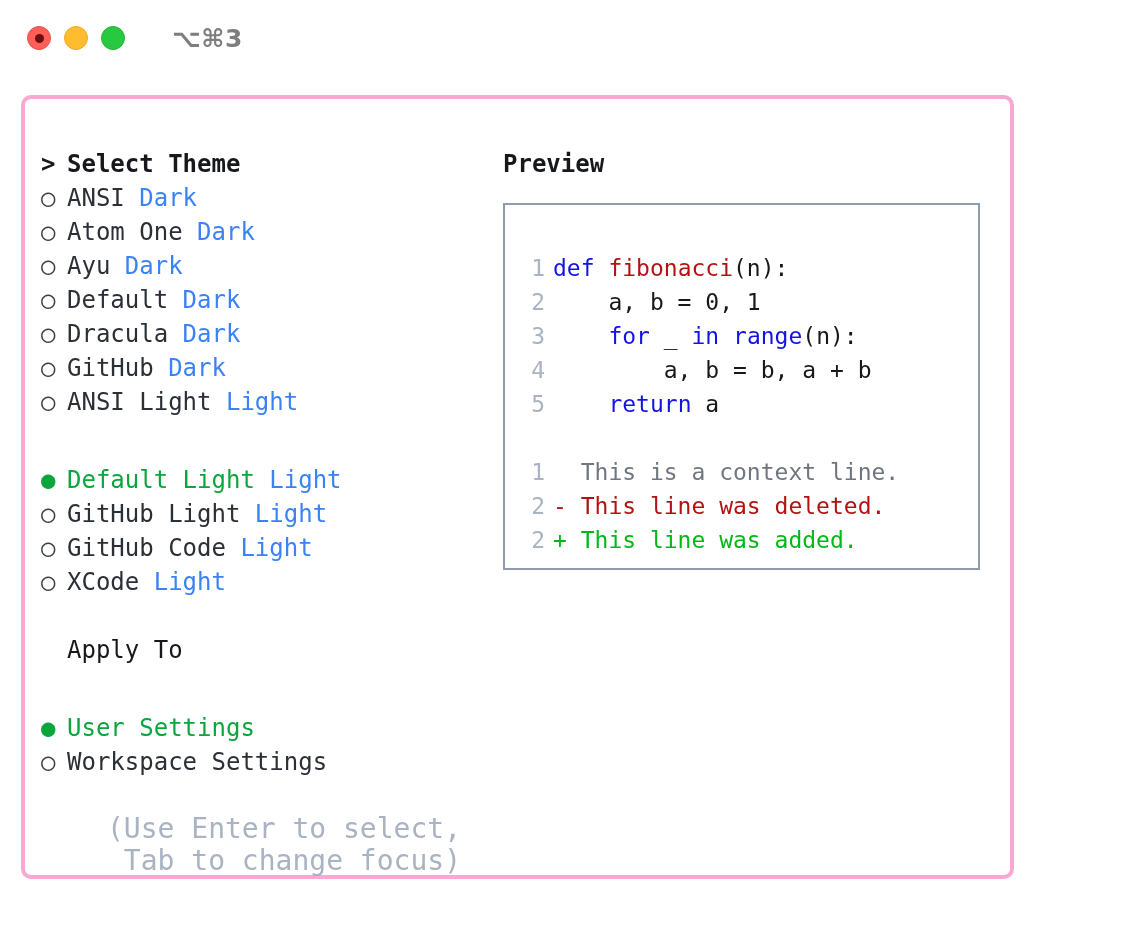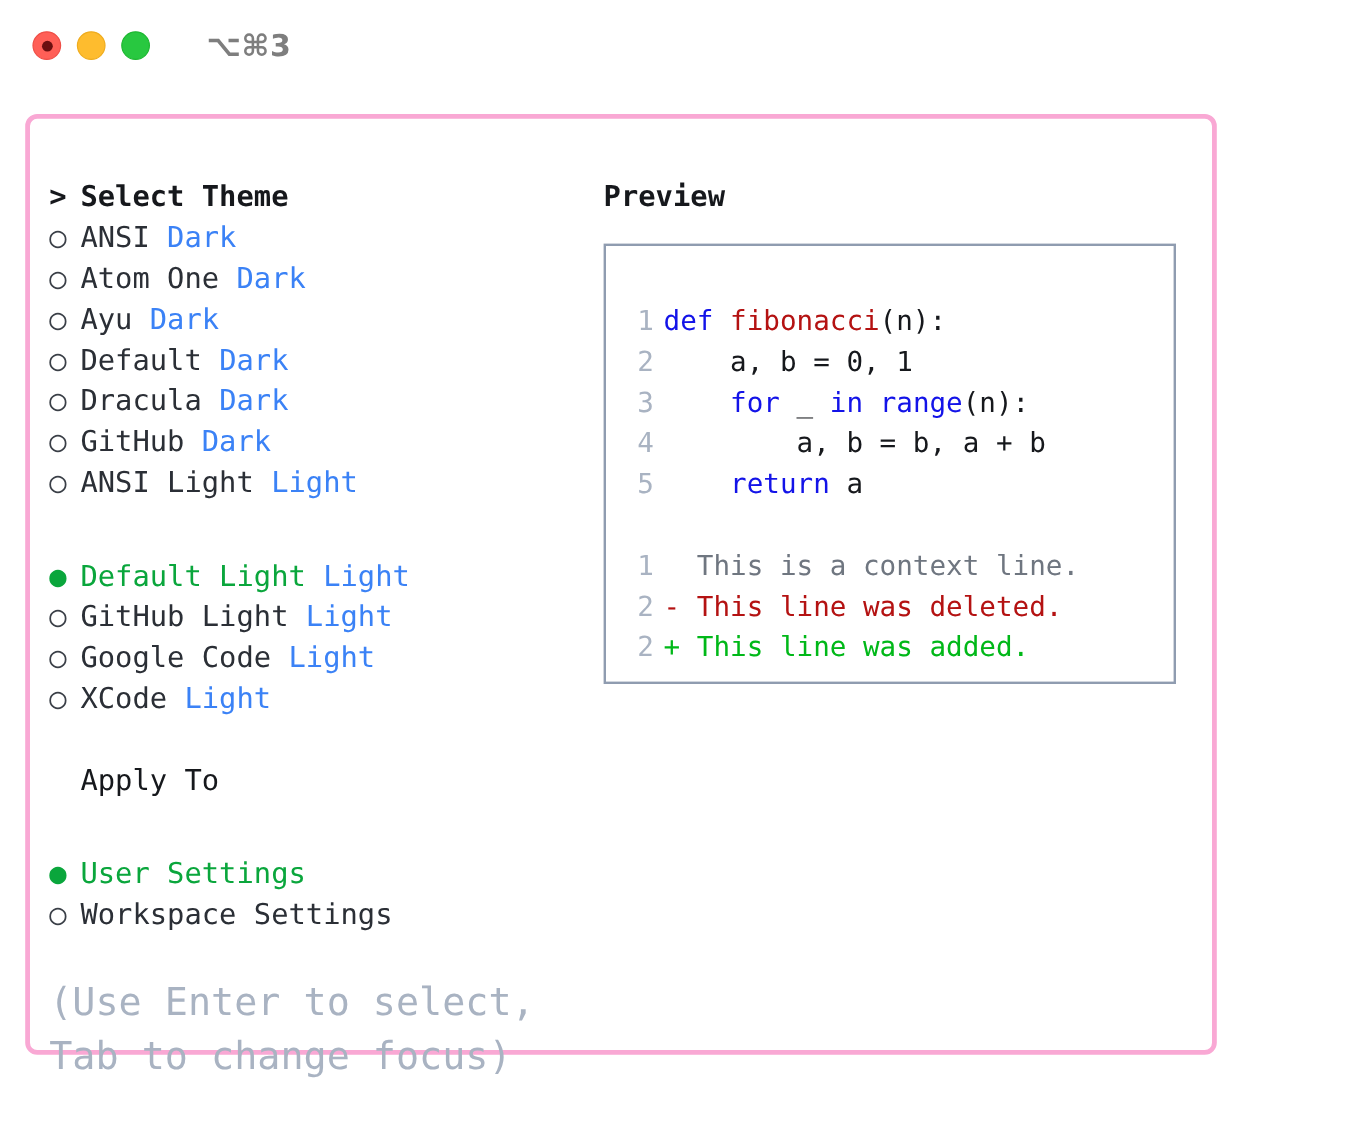--- a/index.html
+++ b/index.html
@@ -144,25 +144,26 @@
   }
   .opt.selected { color: #0aa63c; margin-top: 44px; }
   .opt.selected .bullet { color: #0aa63c; }
   .opt .tag {
     color: #3b82f6;
   }
 
   .spacer-block { height: 34px; }
 
   .hint {
-    font-size: 32px;
-    line-height: 45px;
+    font-size: 28px;
+    line-height: 32px;
     color: #a9b3c2;
     white-space: pre-wrap;
     width: 420px;
+    text-align: right;
   }
 
   
   .preview-title {
     font-size: 24px;
     font-weight: 700;
     color: #16181c;
     line-height: 34px;
   }
   .preview-box {
@@ -222,21 +223,21 @@
         <div class="opt-list" id="theme-list">
             <div class="opt"><span class="bullet">○</span><span>ANSI</span><span class="tag"> Dark</span></div>
             <div class="opt"><span class="bullet">○</span><span>Atom One</span><span class="tag"> Dark</span></div>
             <div class="opt"><span class="bullet">○</span><span>Ayu</span><span class="tag"> Dark</span></div>
             <div class="opt"><span class="bullet">○</span><span>Default</span><span class="tag"> Dark</span></div>
             <div class="opt"><span class="bullet">○</span><span>Dracula</span><span class="tag"> Dark</span></div>
             <div class="opt"><span class="bullet">○</span><span>GitHub</span><span class="tag"> Dark</span></div>
             <div class="opt"><span class="bullet">○</span><span>ANSI Light</span><span class="tag"> Light</span></div>
             <div class="opt selected"><span class="bullet">●</span><span>Default Light</span><span class="tag"> Light</span></div>
             <div class="opt"><span class="bullet">○</span><span>GitHub Light</span><span class="tag"> Light</span></div>
-            <div class="opt"><span class="bullet">○</span><span>Google Code</span><span class="tag"> Light</span></div>
+            <div class="opt"><span class="bullet">○</span><span>GitHub Code</span><span class="tag"> Light</span></div>
             <div class="opt"><span class="bullet">○</span><span>XCode</span><span class="tag"> Light</span></div>
           </div>
 
         <div class="spacer-block"></div>
 
         <div class="section-heading" style="font-weight:400;"><span class="marker"></span><span>Apply To</span></div>
 
         <div class="opt-list" id="apply-list">
             <div class="opt selected"><span class="bullet">●</span><span>User Settings</span></div>
             <div class="opt"><span class="bullet">○</span><span>Workspace Settings</span></div>

